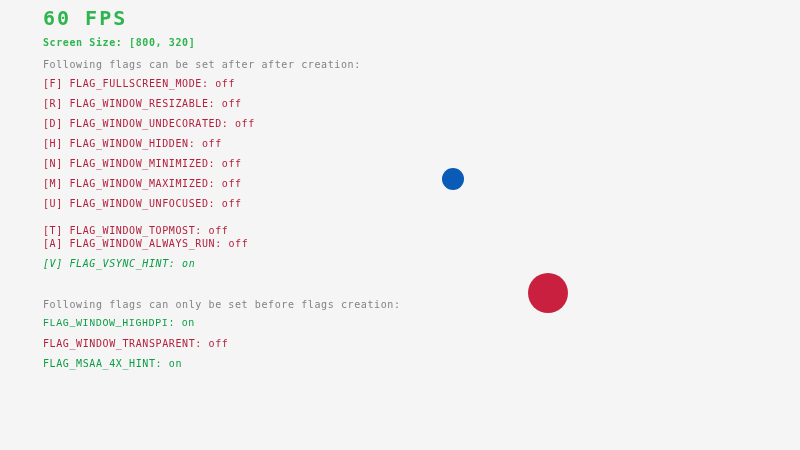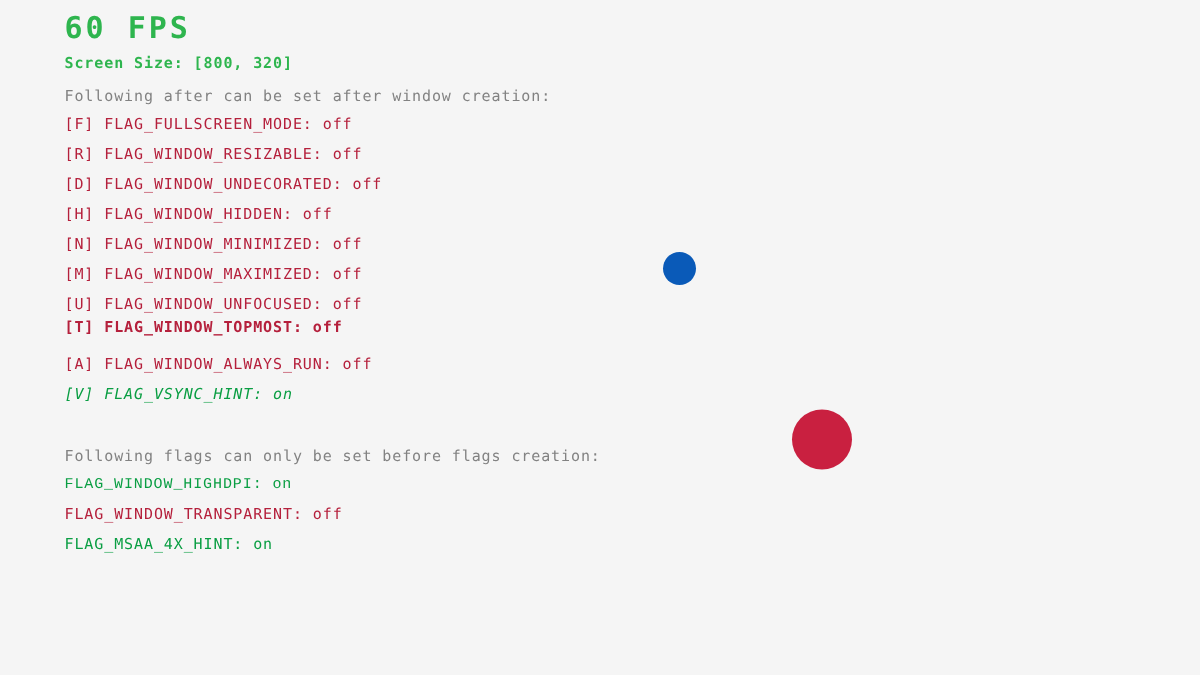--- a/index.html
+++ b/index.html
@@ -95,31 +95,31 @@
 </style>
 </head>
 <body>
 
 <div id="stage" style="background: rgb(245, 245, 245);">
 
   <div class="txt" id="fps-counter">60 FPS</div>
 
   <div class="txt" id="screen-size">Screen Size: [800, 320]</div>
 
-  <div class="txt section-header" id="header-after">Following after can be set after window creation:</div>
+  <div class="txt section-header" id="header-after">Following flags can be set after after creation:</div>
 
   <div id="runtime-flag-list">
       <div class="flag-row" style="top: 79px;"><span class="flag-name state-off">[F] FLAG_FULLSCREEN_MODE:</span><span class="flag-value state-off"> off</span></div>
       <div class="flag-row" style="top: 99px;"><span class="flag-name state-off">[R] FLAG_WINDOW_RESIZABLE:</span><span class="flag-value state-off"> off</span></div>
       <div class="flag-row" style="top: 119px;"><span class="flag-name state-off">[D] FLAG_WINDOW_UNDECORATED:</span><span class="flag-value state-off"> off</span></div>
       <div class="flag-row" style="top: 139px;"><span class="flag-name state-off">[H] FLAG_WINDOW_HIDDEN:</span><span class="flag-value state-off"> off</span></div>
       <div class="flag-row" style="top: 159px;"><span class="flag-name state-off">[N] FLAG_WINDOW_MINIMIZED:</span><span class="flag-value state-off"> off</span></div>
       <div class="flag-row" style="top: 179px;"><span class="flag-name state-off">[M] FLAG_WINDOW_MAXIMIZED:</span><span class="flag-value state-off"> off</span></div>
       <div class="flag-row" style="top: 199px;"><span class="flag-name state-off">[U] FLAG_WINDOW_UNFOCUSED:</span><span class="flag-value state-off"> off</span></div>
-      <div class="flag-row" style="top: 214px; font-weight: bold;"><span class="flag-name state-off">[T] FLAG_WINDOW_TOPMOST:</span><span class="flag-value state-off"> off</span></div>
+      <div class="flag-row" style="top: 226px;"><span class="flag-name state-off">[T] FLAG_WINDOW_TOPMOST:</span><span class="flag-value state-off"> off</span></div>
       <div class="flag-row" style="top: 239px;"><span class="flag-name state-off">[A] FLAG_WINDOW_ALWAYS_RUN:</span><span class="flag-value state-off"> off</span></div>
       <div class="flag-row" style="top: 259px; font-style: italic;"><span class="flag-name state-on">[V] FLAG_VSYNC_HINT:</span><span class="flag-value state-on"> on</span></div>
     </div>
 
   <div class="txt section-header" id="header-before">Following flags can only be set before flags creation:</div>
 
   <div id="startup-flag-list">
       <div class="flag-row" style="top: 319px; font-family: Liberation Mono, monospace;"><span class="flag-name state-on">FLAG_WINDOW_HIGHDPI:</span><span class="flag-value state-on"> on</span></div>
       <div class="flag-row" style="top: 339px;"><span class="flag-name state-off">FLAG_WINDOW_TRANSPARENT:</span><span class="flag-value state-off"> off</span></div>
       <div class="flag-row" style="top: 359px;"><span class="flag-name state-on">FLAG_MSAA_4X_HINT:</span><span class="flag-value state-on"> on</span></div>

